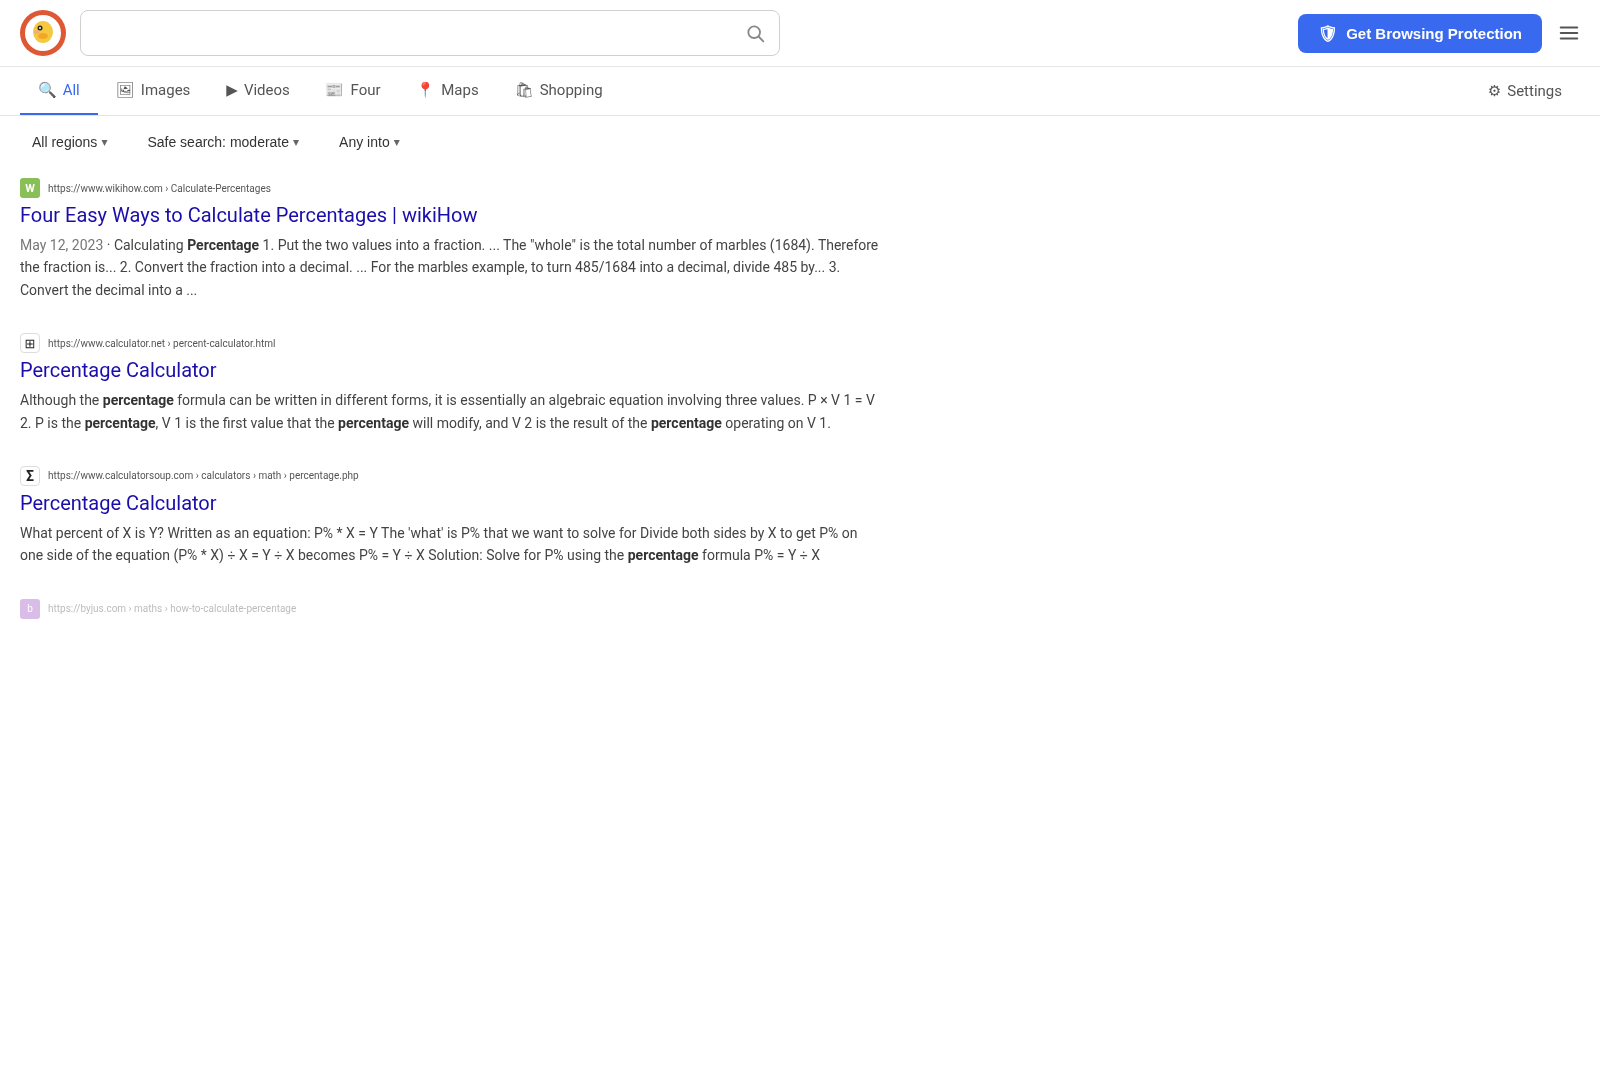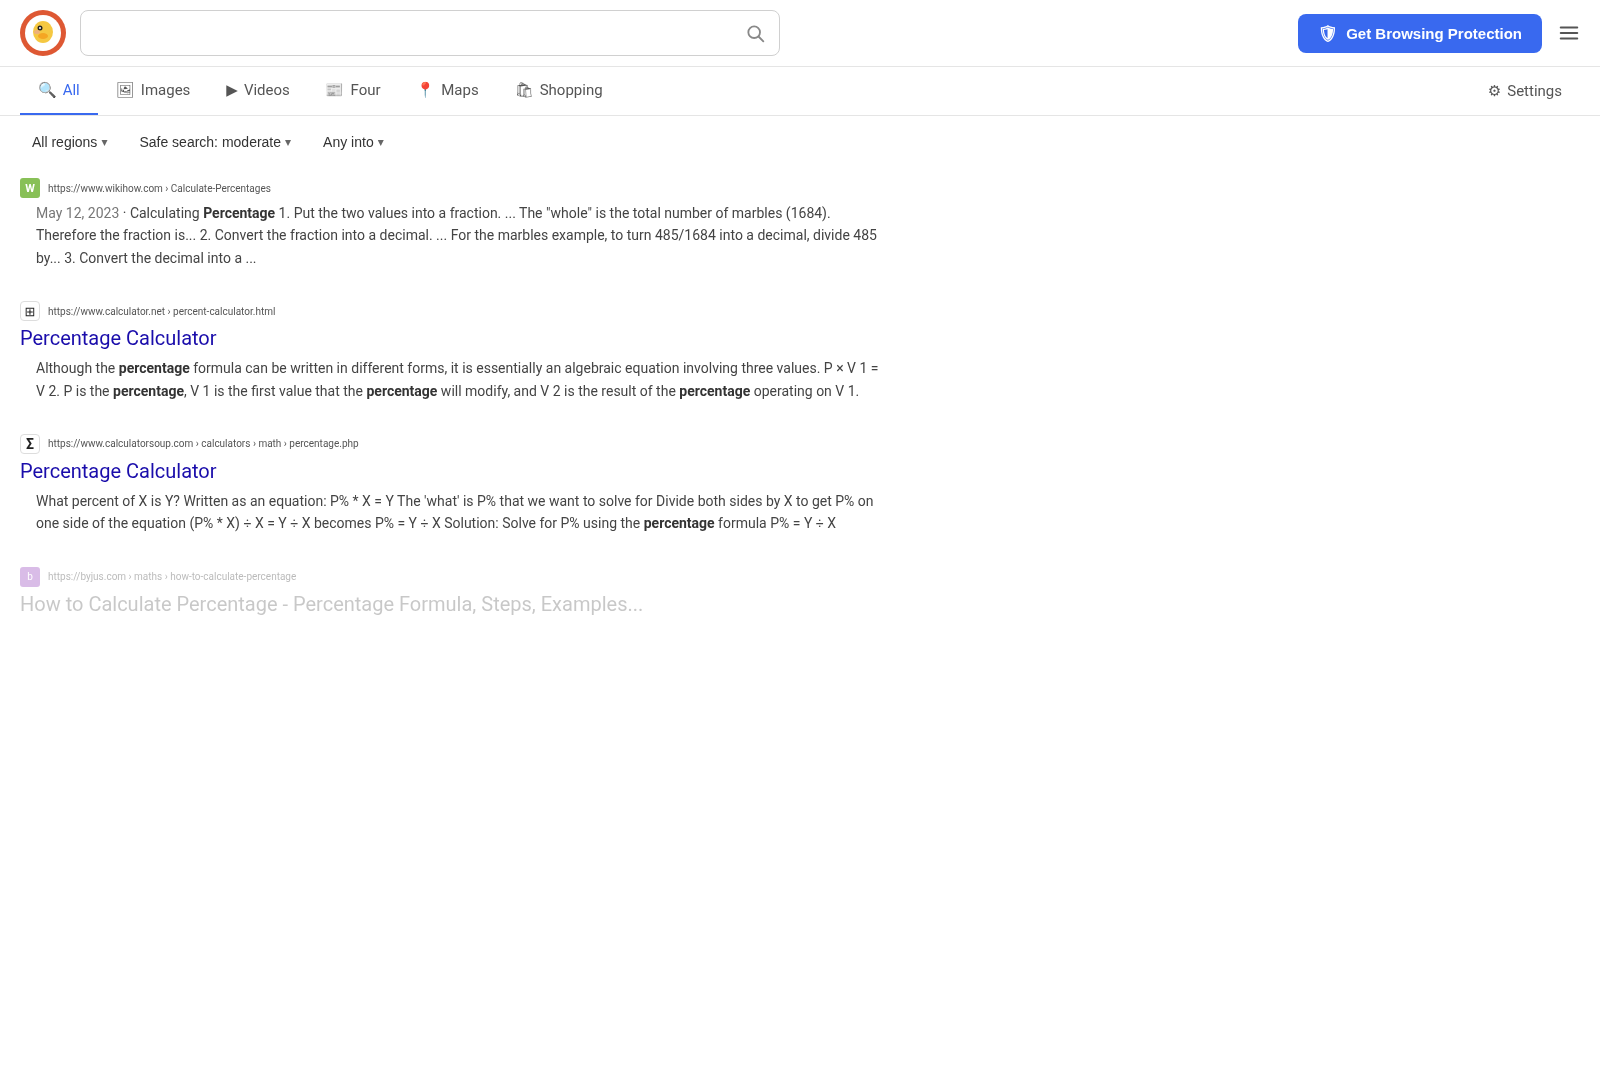--- a/index.html
+++ b/index.html
@@ -20,33 +20,33 @@
     .hamburger-btn { background: none; border: none; cursor: pointer; color: #555; font-size: 22px; display: flex; align-items: center; }
 
     
     .nav-tabs { display: flex; align-items: center; padding: 0 20px; border-bottom: 1px solid #e5e5e5; gap: 0; }
     .nav-tab { display: flex; align-items: center; gap: 6px; padding: 14px 18px; font-size: 15px; color: #555; cursor: pointer; border-bottom: 2px solid transparent; text-decoration: none; white-space: nowrap; }
     .nav-tab.active { color: #3969ef; border-bottom: 2px solid #3969ef; }
     .nav-tab-icon { font-size: 15px; }
     .nav-settings { margin-left: auto; display: flex; align-items: center; gap: 6px; padding: 14px 18px; color: #555; cursor: pointer; font-size: 15px; }
 
     
-    .filter-bar { display: flex; align-items: center; padding: 12px 20px; gap: 8px; }
+    .filter-bar { display: flex; align-items: center; padding: 12px 20px; gap: 16px; }
     .filter-dropdown { display: flex; align-items: center; gap: 4px; padding: 6px 12px; font-size: 14px; color: #333; cursor: pointer; border: none; background: none; }
     .filter-dropdown .chevron { font-size: 12px; color: #666; }
 
     
     .results { padding: 10px 20px; max-width: 900px; }
 
     .result-item { margin-bottom: 32px; }
     .result-url-row { display: flex; align-items: center; gap: 8px; margin-bottom: 4px; }
     .result-favicon { width: 20px; height: 20px; border-radius: 4px; display: flex; align-items: center; justify-content: center; font-size: 13px; flex-shrink: 0; }
     .result-url { font-size: 10px; color: #555; }
     .result-title { font-size: 20px; color: #1a0dab; text-decoration: none; cursor: pointer; display: block; margin-bottom: 6px; line-height: 1.3; }
-    .result-snippet { font-size: 14px; color: #444; line-height: 1.6; margin-left: 16px; }
+    .result-snippet { font-size: 14px; color: #444; line-height: 1.6; }
     .result-snippet b { font-weight: 700; color: #333; }
     .result-date { color: #777; }
 
     
     .result-item.faded { opacity: 0.4; }
     .result-item.faded .result-title { color: #888; }
 
     .favicon-wikihow { background: #88c057; color: white; font-weight: bold; font-size: 11px; border-radius: 3px; }
     .favicon-calculator { background: #fff; border: 1px solid #ddd; }
     .favicon-soup { background: #fff; border: 1px solid #ddd; font-size: 14px; font-weight: bold; }
@@ -143,20 +143,21 @@
   </button>
 </div>
 
 <div class="results">
 
   <div class="result-item">
     <div class="result-url-row">
       <div class="result-favicon favicon-wikihow">W</div>
       <span class="result-url">https://www.wikihow.com › Calculate-Percentages</span>
     </div>
+    <a class="result-title">Four Easy Ways to Calculate Percentages | wikiHow</a>
     <div class="result-snippet">
       <span class="result-date">May 12, 2023</span> · Calculating <b>Percentage</b> 1. Put the two values into a fraction. ... The "whole" is the total number of marbles (1684). Therefore the fraction is... 2. Convert the fraction into a decimal. ... For the marbles example, to turn 485/1684 into a decimal, divide 485 by... 3. Convert the decimal into a ...
     </div>
   </div>
 
   <div class="result-item">
     <div class="result-url-row">
       <div class="result-favicon favicon-calculator" style="font-size:13px;">⊞</div>
       <span class="result-url">https://www.calculator.net › percent-calculator.html</span>
     </div>
@@ -175,16 +176,15 @@
     <div class="result-snippet">
       What percent of X is Y? Written as an equation: P% * X = Y The 'what' is P% that we want to solve for Divide both sides by X to get P% on one side of the equation (P% * X) ÷ X = Y ÷ X becomes P% = Y ÷ X Solution: Solve for P% using the <b>percentage</b> formula P% = Y ÷ X
     </div>
   </div>
 
   <div class="result-item faded">
     <div class="result-url-row">
       <div class="result-favicon favicon-byju">b</div>
       <span class="result-url">https://byjus.com › maths › how-to-calculate-percentage</span>
     </div>
-    <a class="result-title" style="color: #777;">How to Calculate Percentage - Percentage Formula, Steps, Examples...</a>
   </div>
 
 </div>
 
 </body></html>

